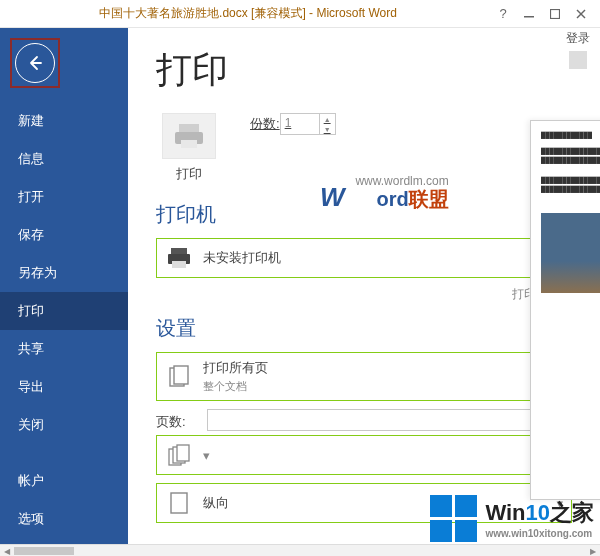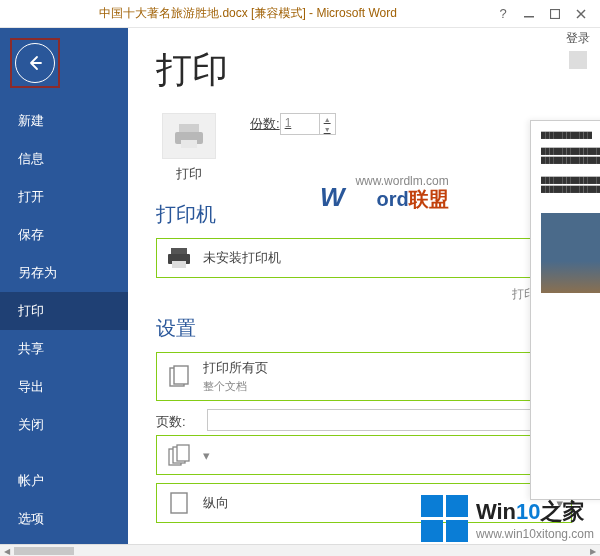--- a/index.html
+++ b/index.html
@@ -43,21 +43,21 @@
 .watermark1 { position: absolute; left: 320px; top: 182px; font-size: 20px; font-weight: bold; }
 .watermark1 .w { color: #2a579a; font-size: 26px; font-style: italic; }
 .watermark1 .ord { color: #2a579a; margin-left: 32px; }
 .watermark1 .cn { color: #c2410c; }
 .watermark1 .url { position: absolute; top: -8px; right: 0; font-size: 12px; color: #888; font-weight: normal; }
 .watermark2 { position: absolute; right: 6px; bottom: 14px; display: flex; align-items: center; gap: 8px; padding-left: 39px; }
 .winlogo { display: grid; grid-template-columns: 22px 22px; grid-template-rows: 22px 22px; gap: 3px; }
 .winlogo div { background: #0a7dd6; }
 .wm2txt { font-size: 22px; font-weight: bold; color: #222; }
 .wm2txt .ten { color: #0a7dd6; }
-.wm2txt .sub { font-size: 12px; color: #888; font-weight: normal; display: block; }
+.wm2txt .sub { font-size: 10px; color: #888; font-weight: bold; display: block; }
 .scrollbar { position: absolute; left: 0; bottom: 0; right: 0; height: 12px; background: #f2f2f2; border-top: 1px solid #ddd; }
 .scrollbar .thumb { position: absolute; left: 14px; top: 2px; width: 60px; height: 8px; background: #c8c8c8; }
 .scrollbar .arr { position: absolute; top: 0; width: 14px; height: 12px; display: flex; align-items: center; justify-content: center; font-size: 8px; color: #888; }
 .scrollbar .arr.l { left: 0; }
 .scrollbar .arr.r { right: 0; }
 </style>
 </head>
 <body>
 
 <div class="titlebar">

